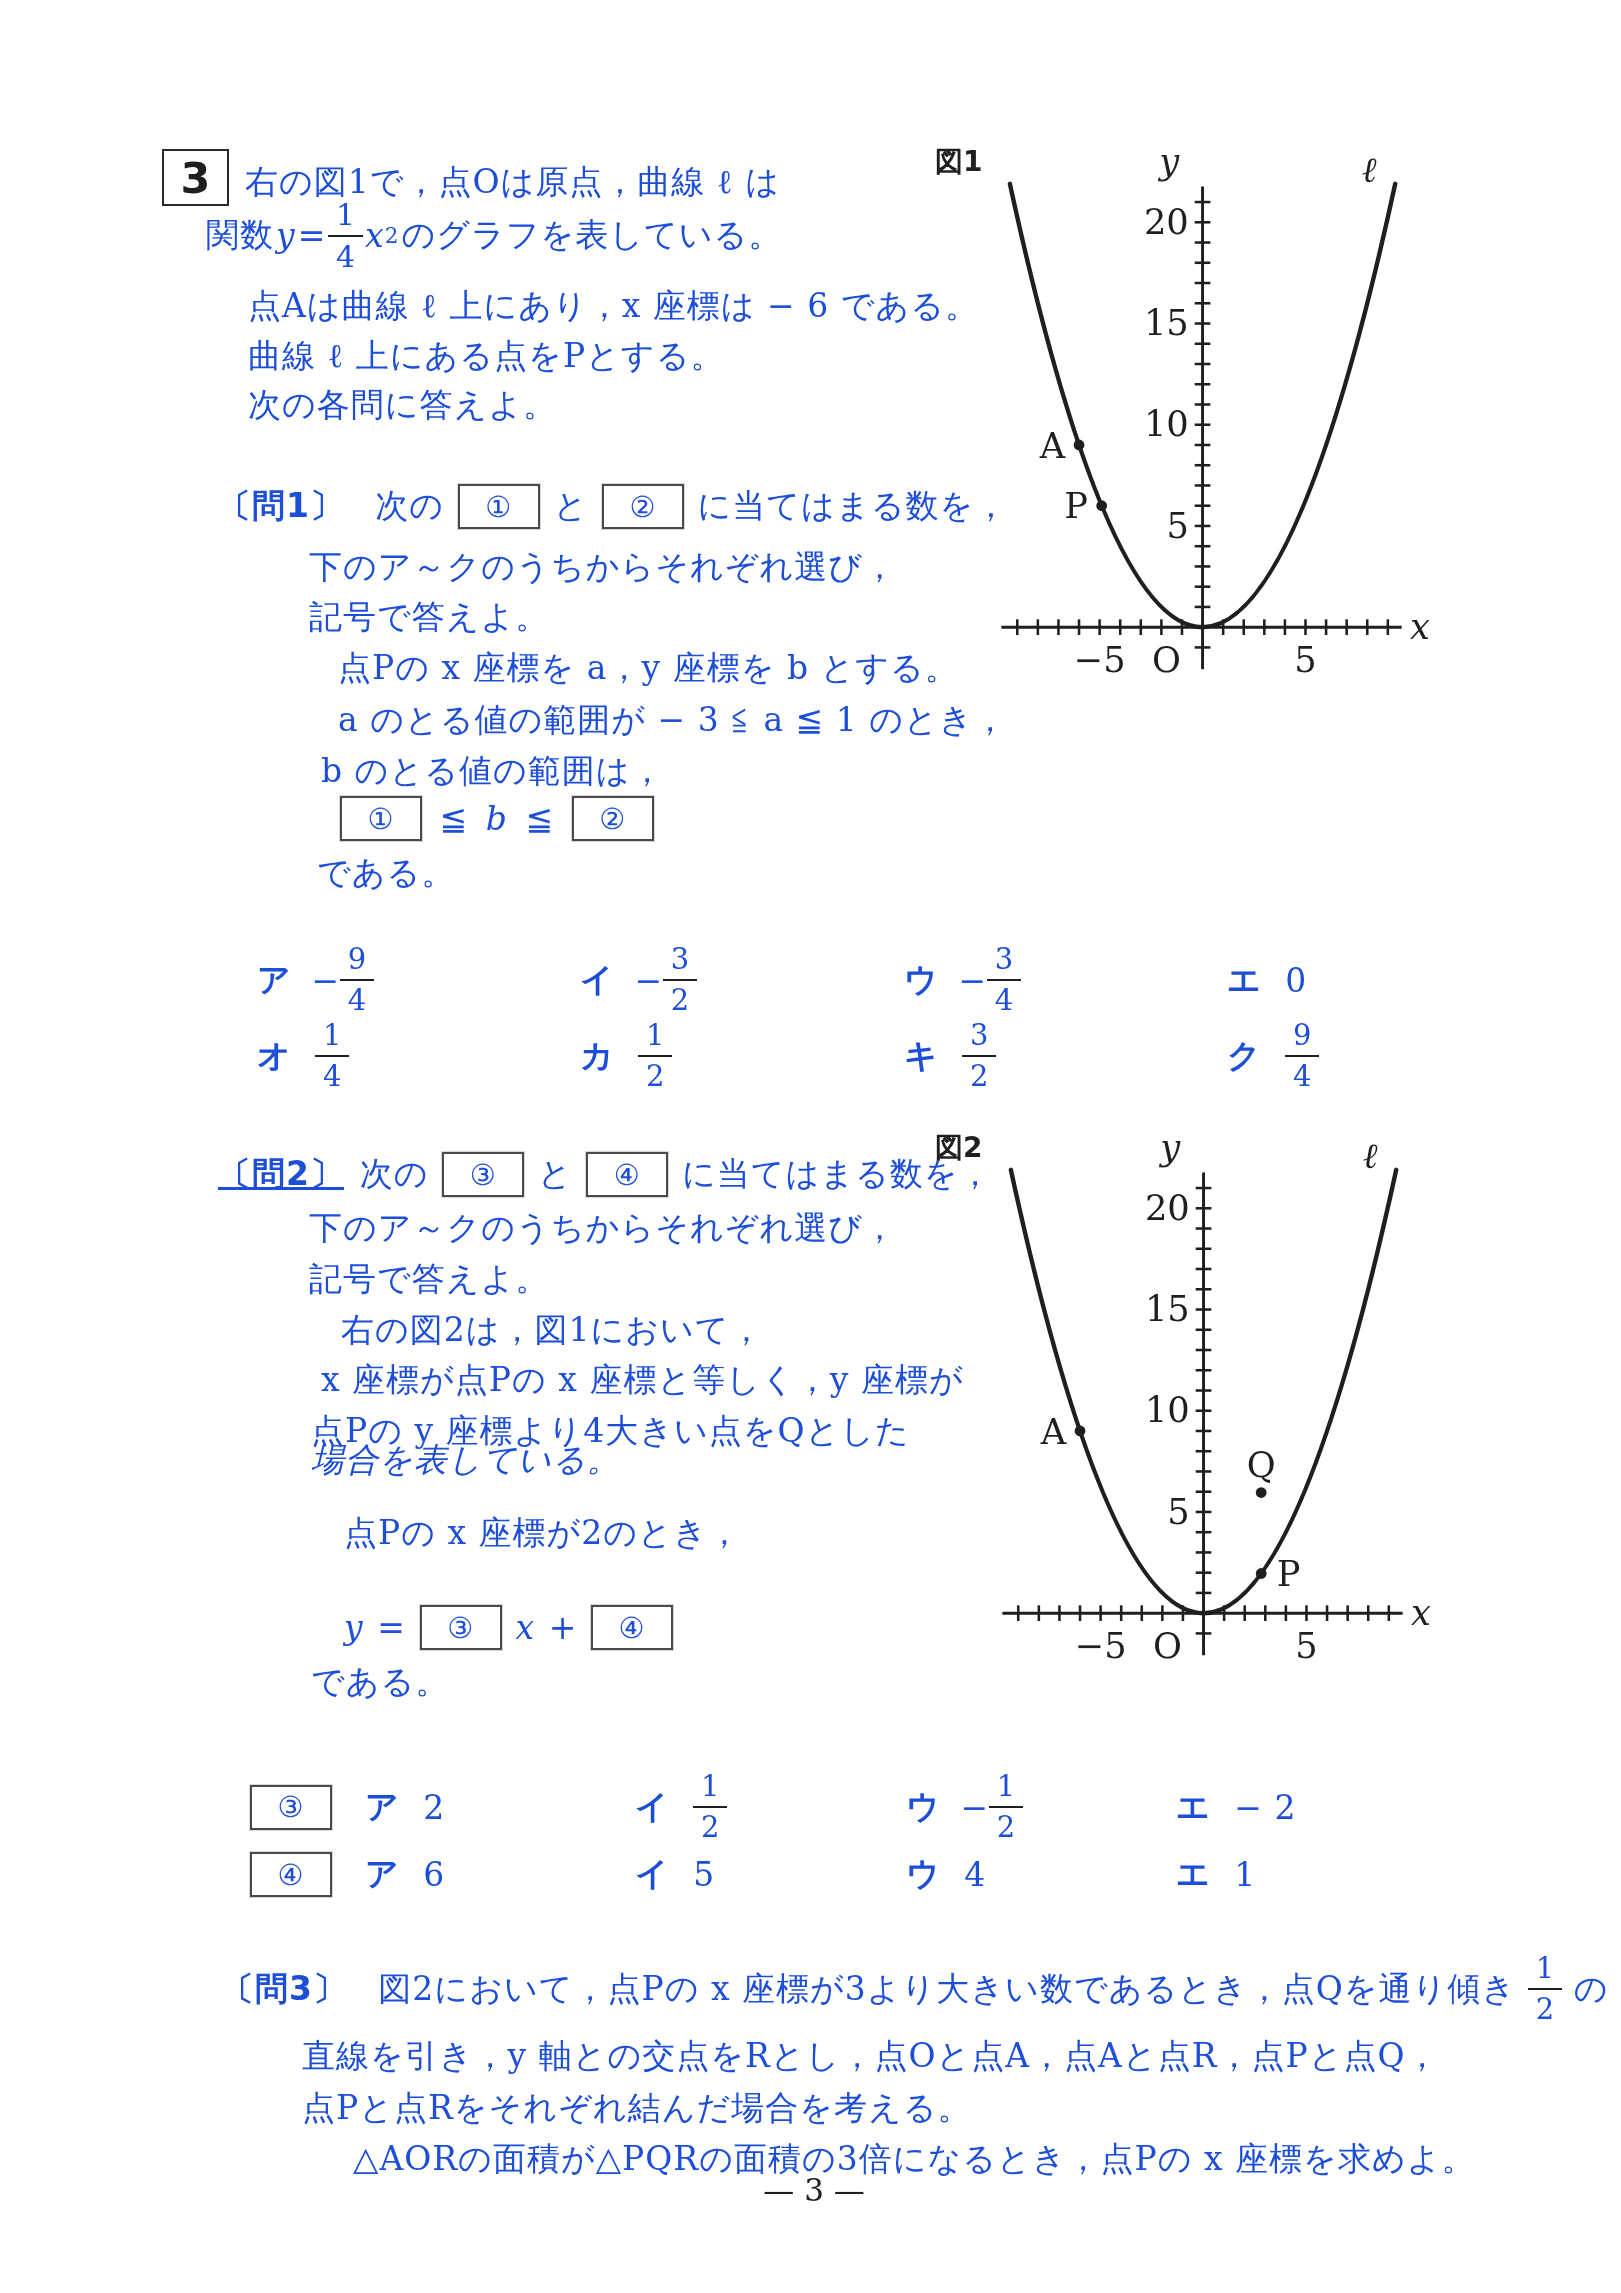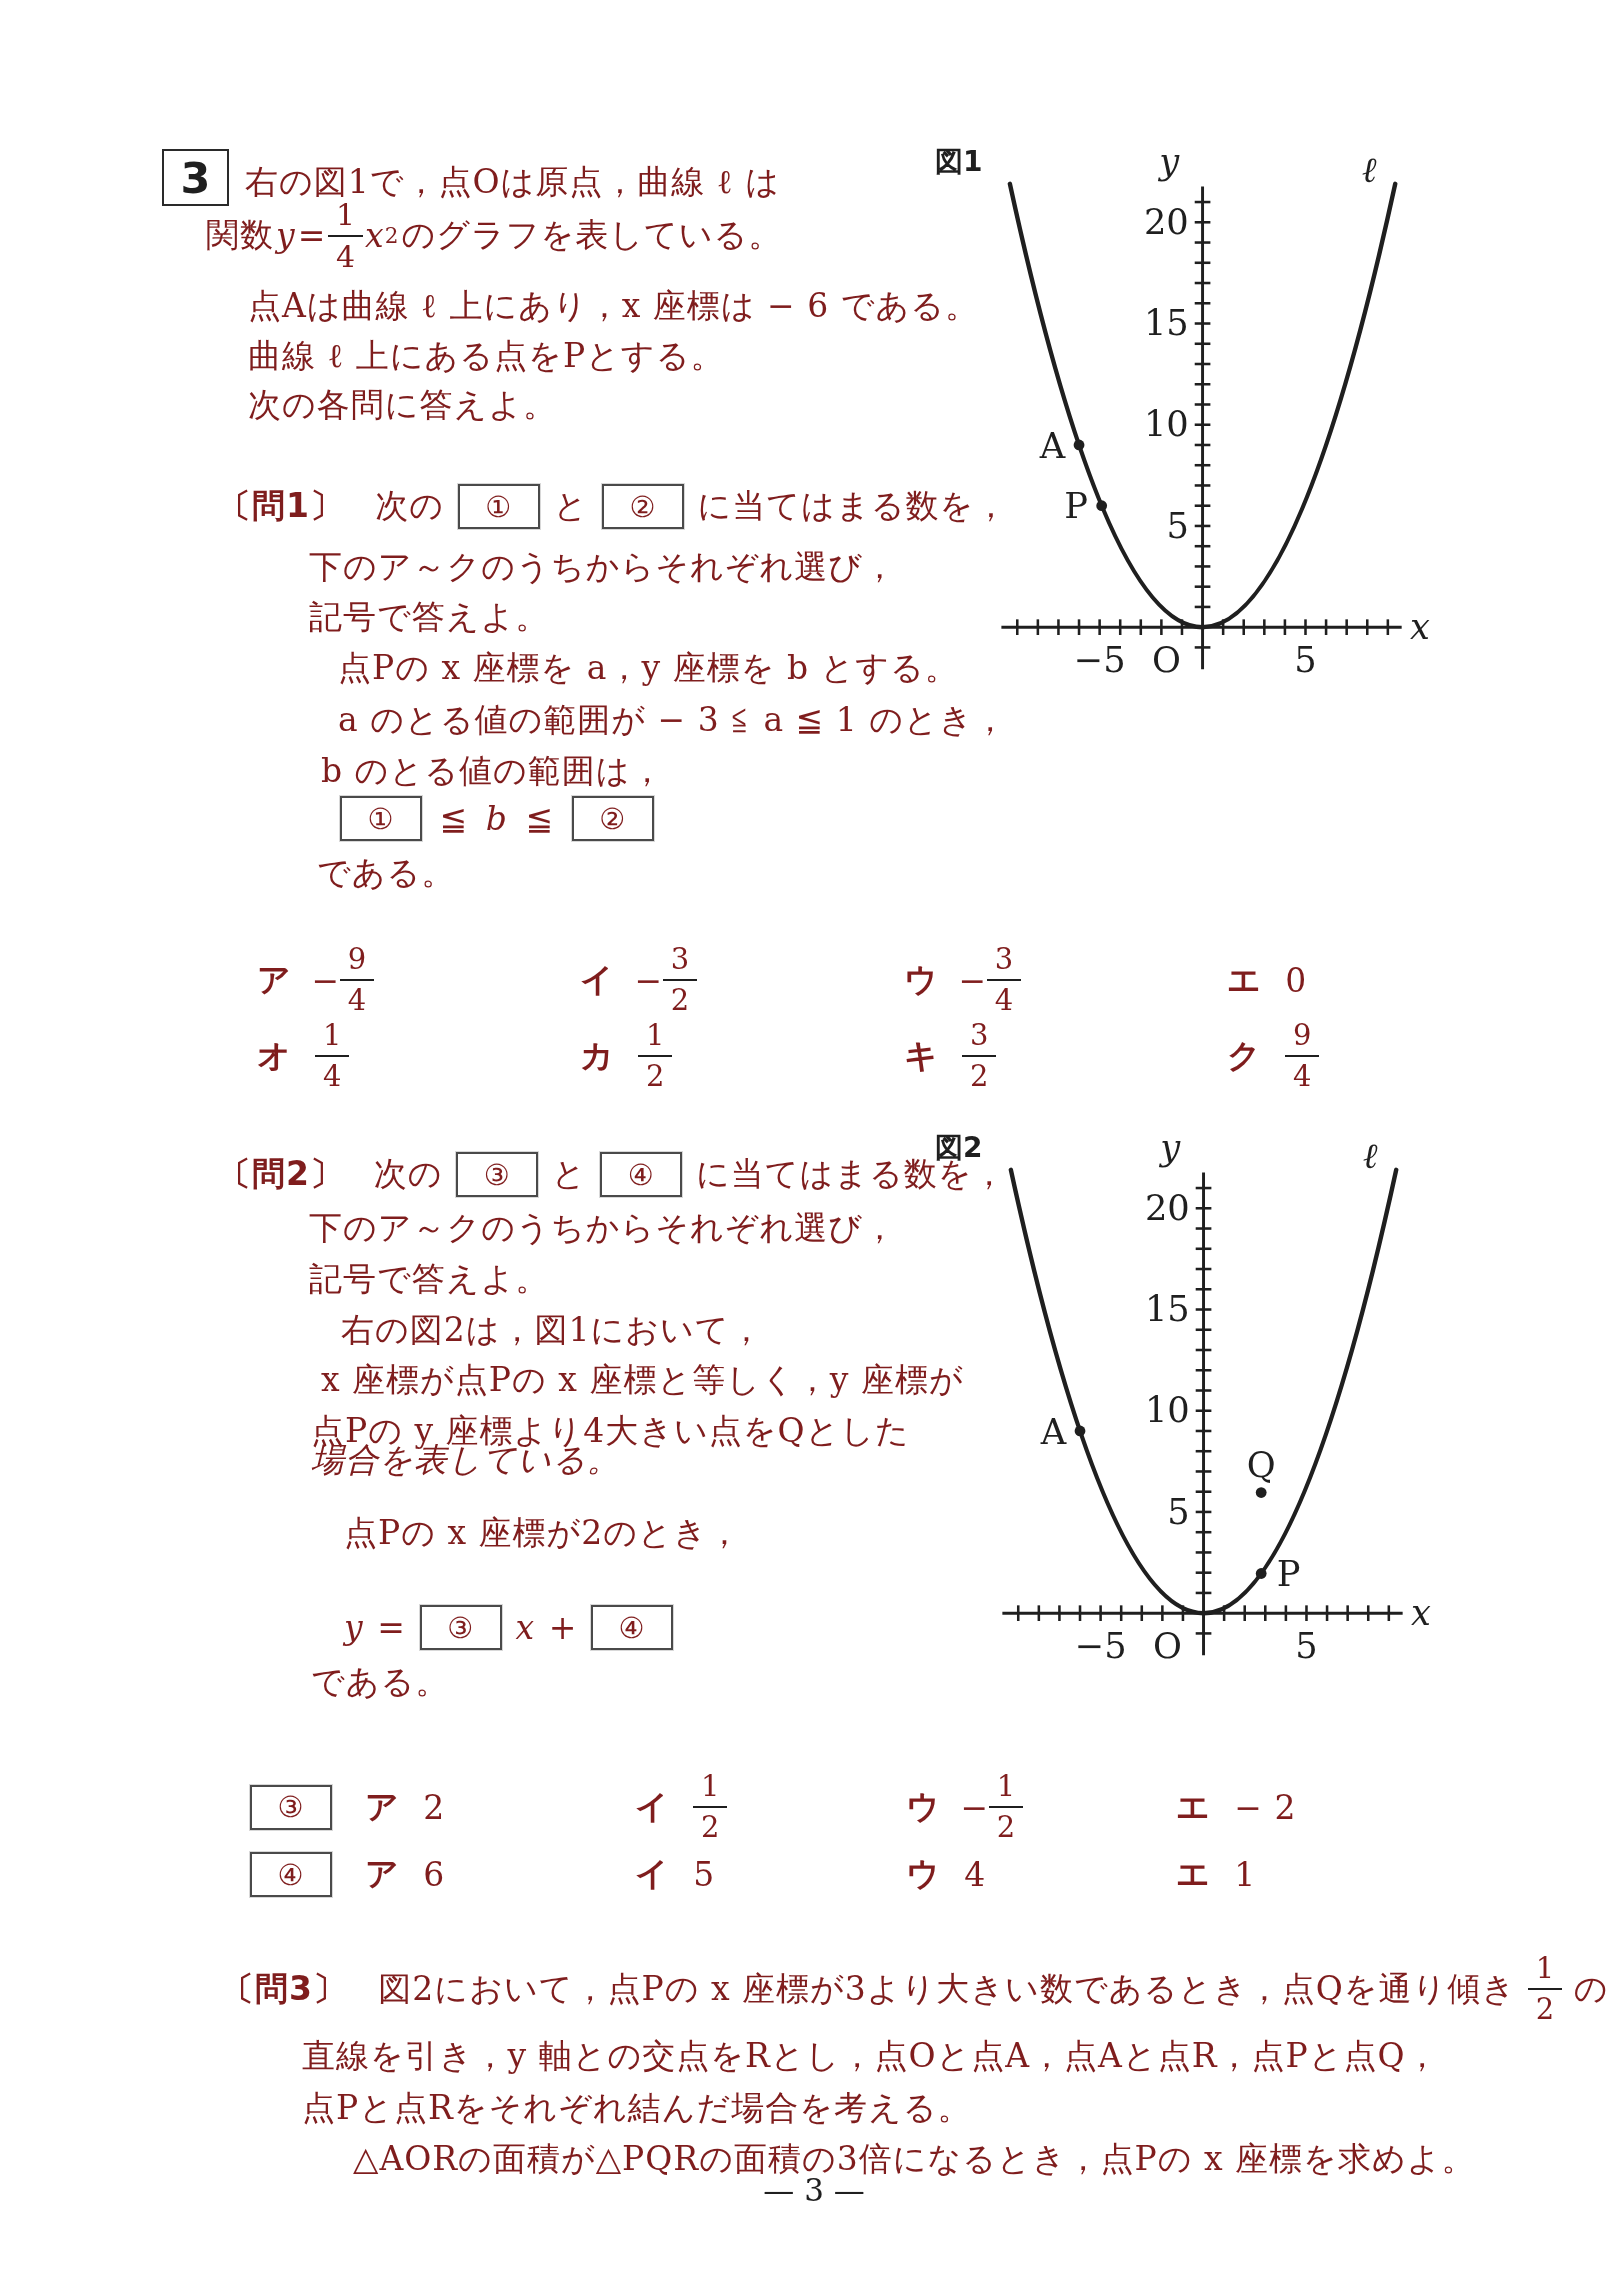--- a/index.html
+++ b/index.html
@@ -1,19 +1,19 @@
 <!DOCTYPE html>
 <html><head>
 <meta charset="utf-8">
 <style>
   html,body{margin:0;padding:0;background:#e8e8e8;}
   #page{position:relative;width:1621px;height:2294px;background:#ffffff;overflow:hidden;
         font-family:"DejaVu Serif","Liberation Serif",serif;color:#1f1f1f;}
   .t{position:absolute;font-family:"DejaVu Serif","Liberation Serif",serif;font-size:33px;
-     color:#7f1d1d;white-space:nowrap;letter-spacing:1px;}
+     color:#1d4ed8;white-space:nowrap;letter-spacing:1px;}
   .row{display:flex;align-items:center;}
   .gothic{font-family:"DejaVu Sans","Liberation Sans",sans-serif;font-weight:bold;}
   .it{font-style:italic;}
   .secbox{position:absolute;left:162px;top:149px;width:63px;height:53px;border:2.9px solid #2a2a2a;
           display:flex;align-items:center;justify-content:center;
           font-family:"DejaVu Sans","Liberation Sans",sans-serif;font-weight:bold;font-size:43px;}
   .numbox{display:inline-flex;width:82px;height:45px;border:2px solid #4a4a4a;box-sizing:border-box;
           align-items:center;justify-content:center;font-size:29px;background:#fff;
           box-shadow:0 0 0 1px #d8d8d8;}
   .frac{display:inline-flex;flex-direction:column;align-items:center;line-height:1;
@@ -209,21 +209,21 @@
   </div>
   <div class="t row" style="left:1227px;top:1019px;height:74px;gap:23.5px;">
     <span class="gothic">ク</span>
     <span class="frac">
         <span class="num">9</span>
         <span class="den">4</span>
       </span>
   </div>
 
   <div class="t row" style="left:218px;top:1152px;gap:13.7px;">
-    <span class="gothic" style="margin-right:16px;">〔問2〕</span>
+    <span class="gothic" style="margin-right:2px;text-decoration:underline;">〔問2〕</span>
     <span>次の</span>
     <span class="numbox">
         <span>③</span>
       </span>
     <span>と</span>
     <span class="numbox">
         <span>④</span>
       </span>
     <span>に当てはまる数を，</span>
   </div>

